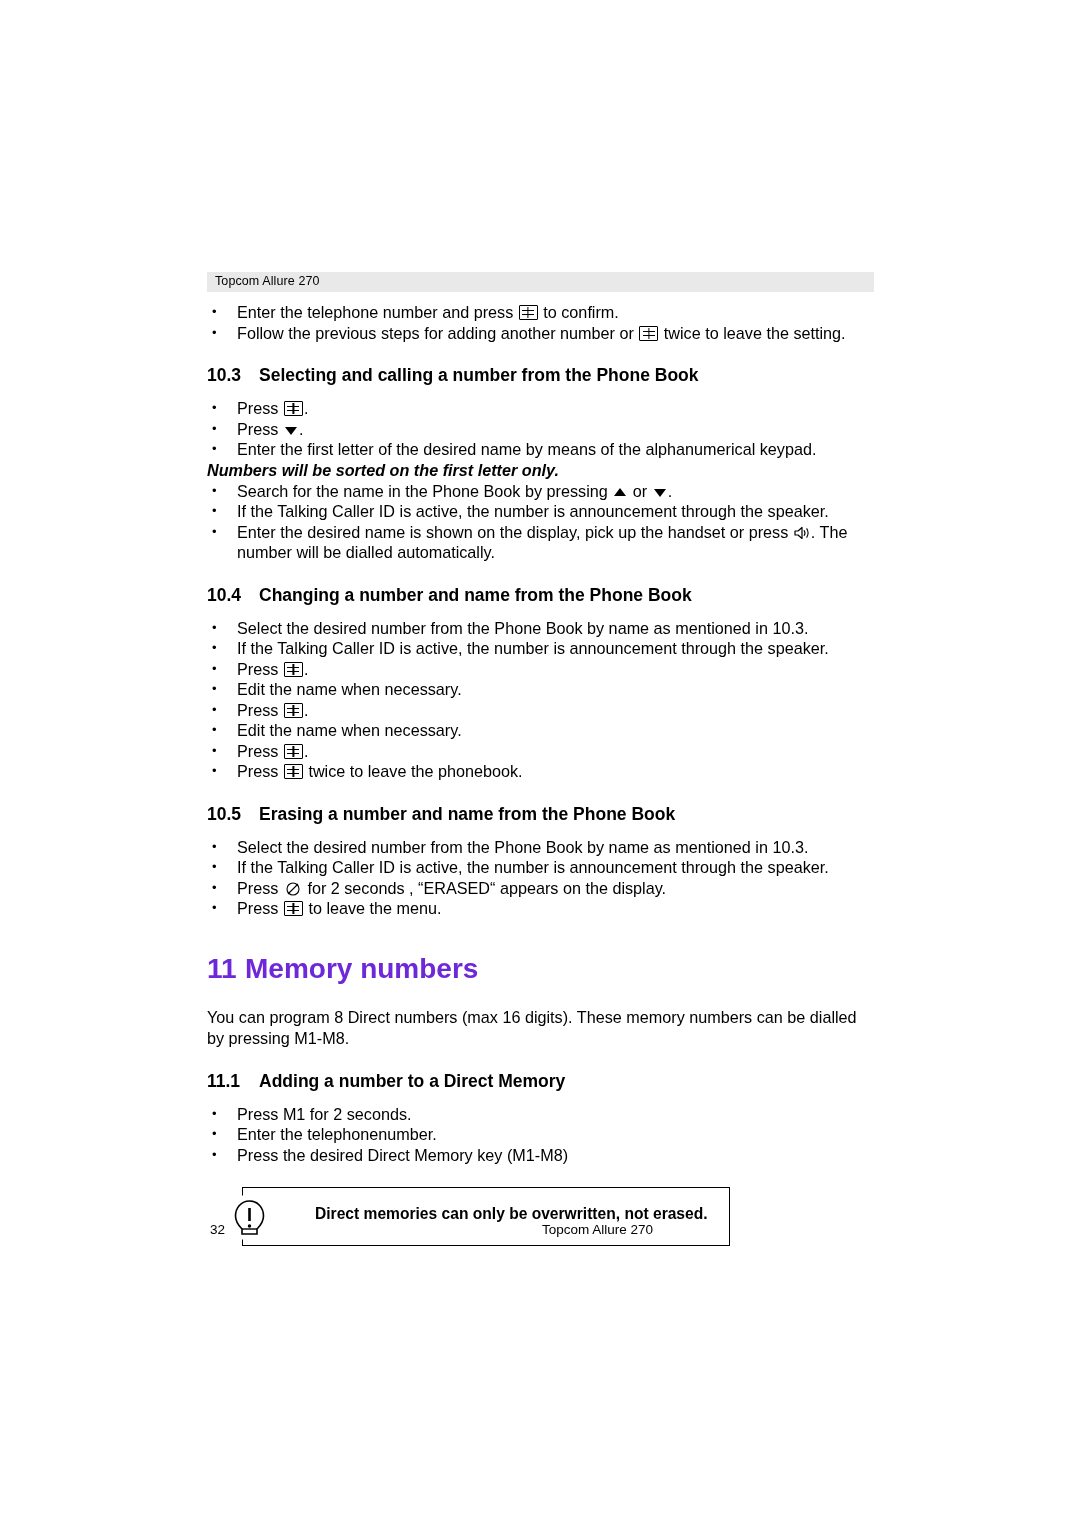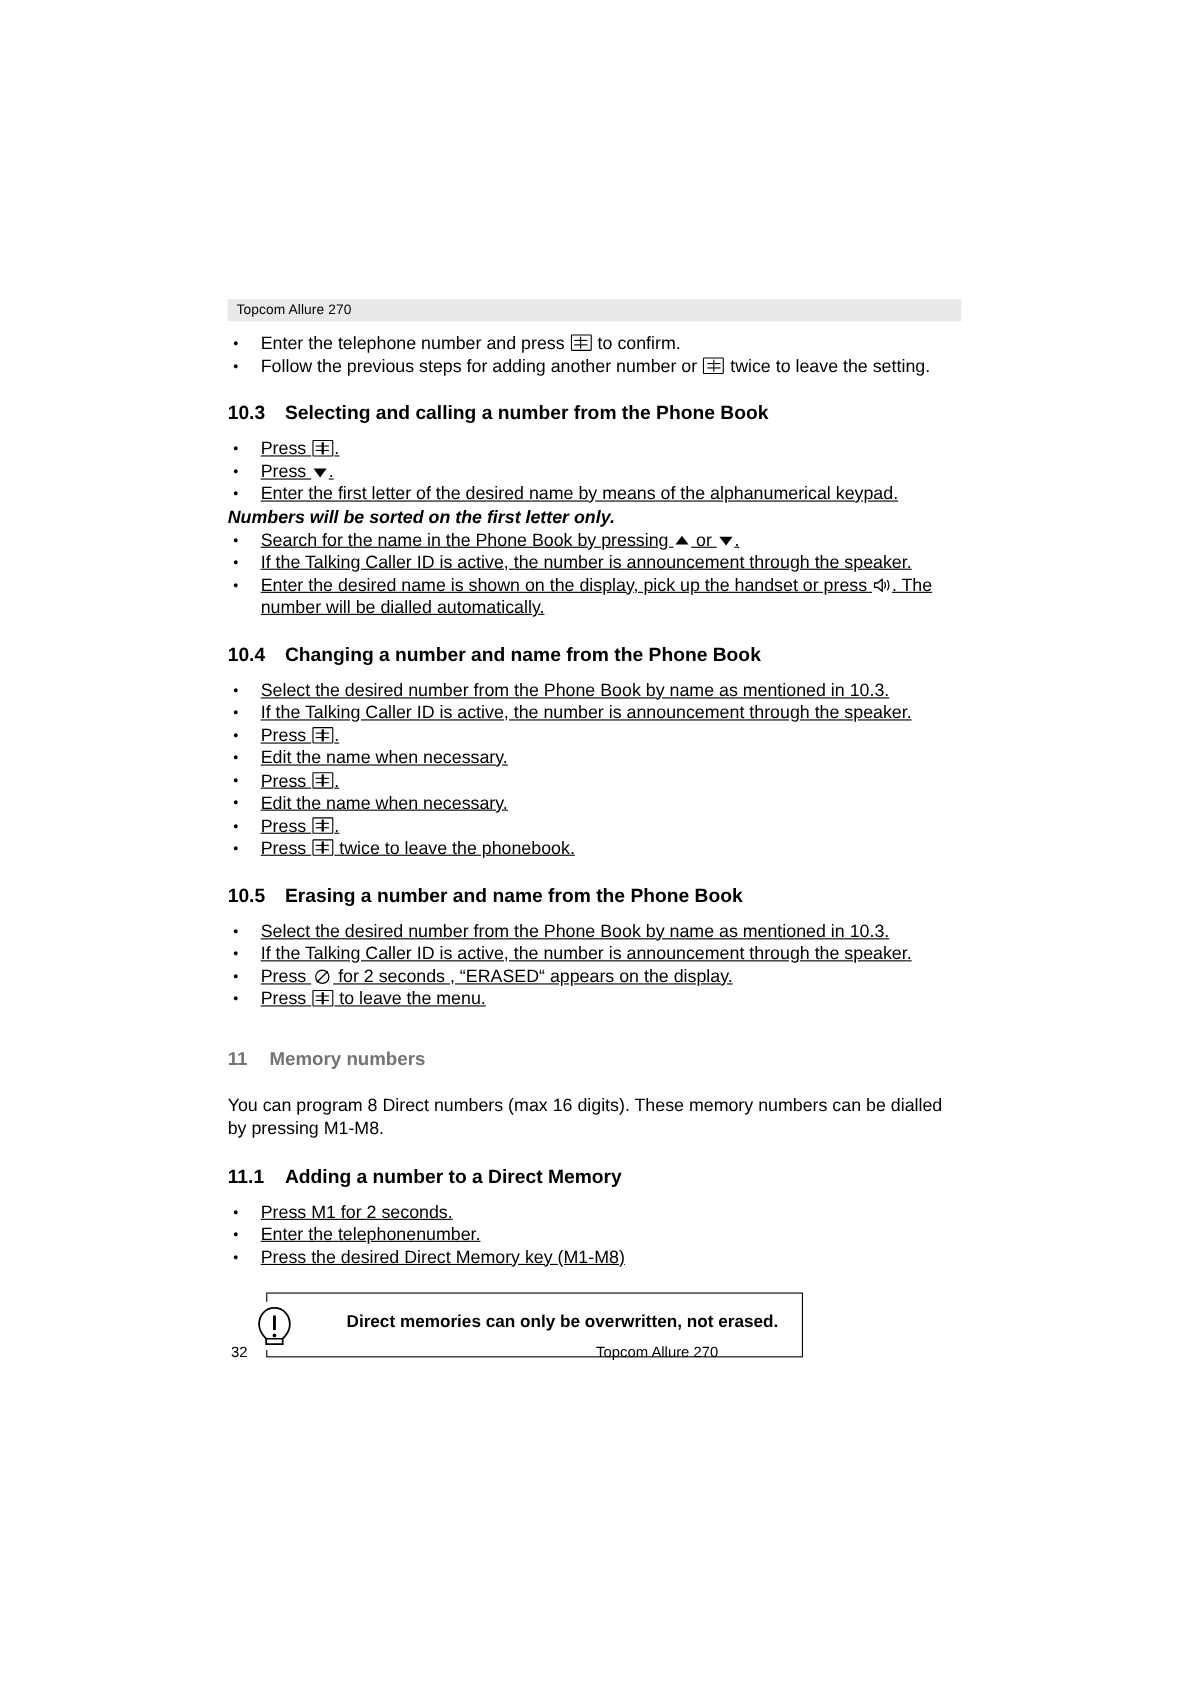--- a/index.html
+++ b/index.html
@@ -56,36 +56,36 @@
     margin-bottom: 0px;
     color: #000;
   }
   ul.bullets li::before {
     content: "\2022";
     position: absolute;
     left: 5px;
     top: 0;
     font-size: 13px;
   }
-  .tight li { margin-bottom: 0px; text-decoration: underline; }
+  .tight li { margin-bottom: 0px; }
   h3.section {
     font-size: 17.5px;
     font-weight: bold;
     margin: 22px 0 12px 0;
     color: #000;
   }
   h3.section .num {
     display: inline-block;
     width: 52px;
   }
   h2.chapter {
-    font-size: 17px;
+    font-size: 28px;
     font-weight: bold;
     margin: 34px 0 22px 0;
-    color: #737373;
+    color: #6d28d9;
   }
   h2.chapter .num {
     display: inline-block;
     width: 38px;
   }
   p.para {
     font-size: 16.2px;
     line-height: 21px;
     margin: 0 0 6px 0;
   }

